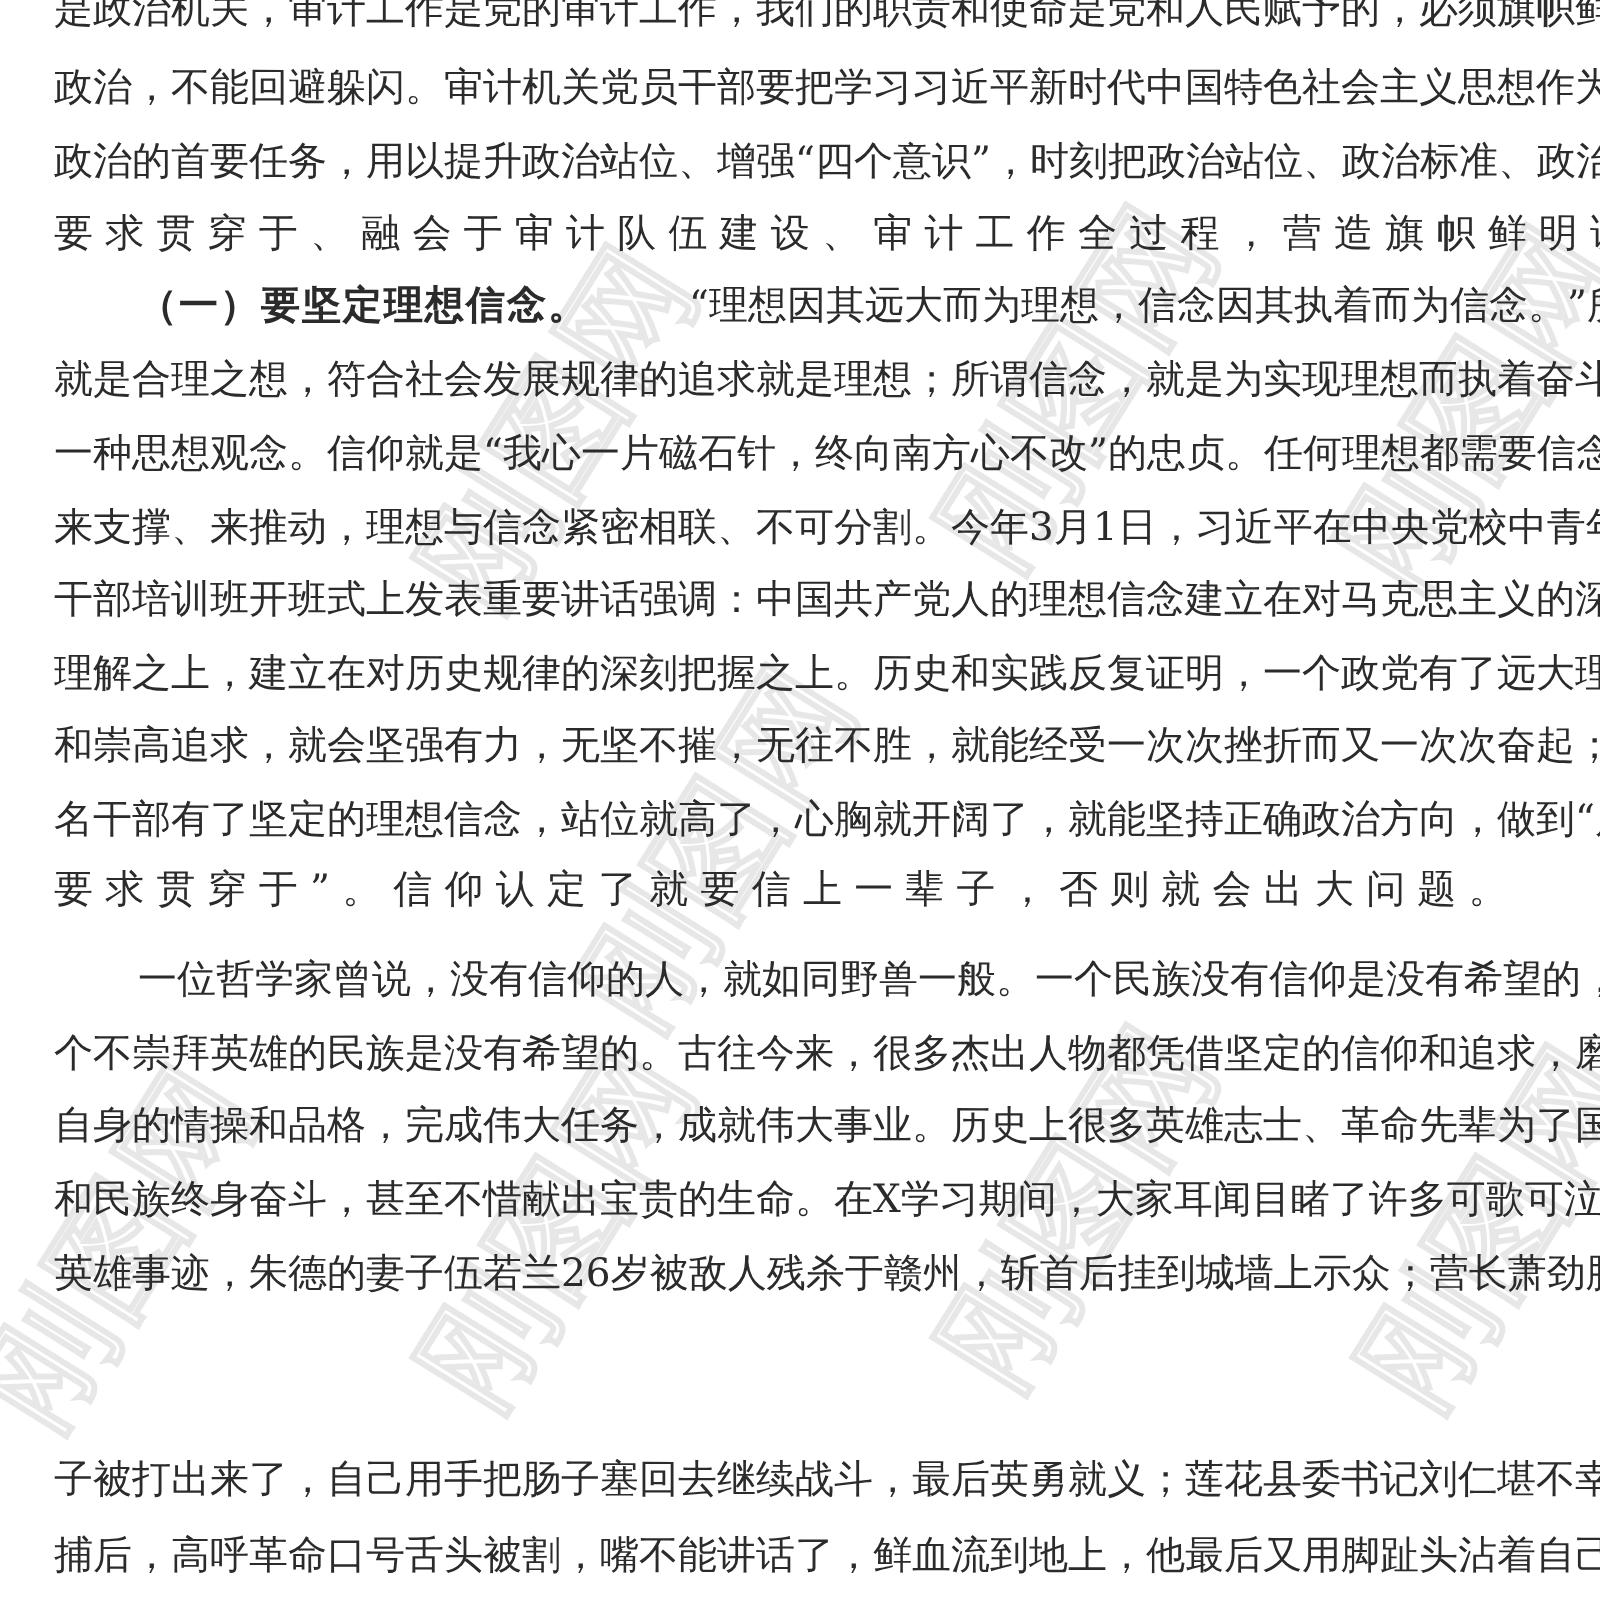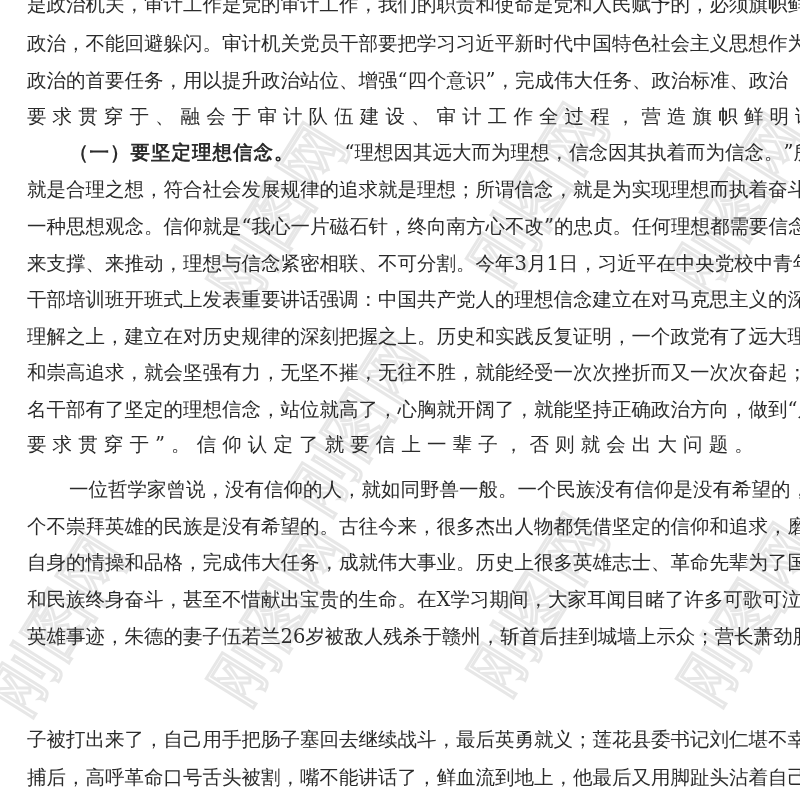--- a/index.html
+++ b/index.html
@@ -41,21 +41,21 @@
   <div class="watermark" style="left:640px;top:160px;">刚图网</div>
   <div class="watermark" style="left:260px;top:380px;">刚图网</div>
   <div class="watermark" style="left:180px;top:570px;">刚图网</div>
   <div class="watermark" style="left:440px;top:560px;">刚图网</div>
   <div class="watermark" style="left:650px;top:570px;">刚图网</div>
   <div class="watermark" style="left:-40px;top:580px;">刚图网</div>
 
   <div>
     <div class="line" style="top:-8px;">是政治机关，审计工作是党的审计工作，我们的职责和使命是党和人民赋予的，必须旗帜鲜明讲</div>
     <div class="line" style="top:31px;">政治，不能回避躲闪。审计机关党员干部要把学习习近平新时代中国特色社会主义思想作为讲</div>
-    <div class="line" style="top:68px;">政治的首要任务，用以提升政治站位、增强“四个意识”，完成伟大任务、政治标准、政治</div>
+    <div class="line" style="top:68px;">政治的首要任务，用以提升政治站位、增强“四个意识”，时刻把政治站位、政治标准、政治</div>
     <div class="line last" style="top:104px;">要求贯穿于、融会于审计队伍建设、审计工作全过程，营造旗帜鲜明讲政治的良好氛围。</div>
   </div>
 
   <div>
     <div class="line indent" style="top:140px;display:flex;justify-content:space-between;text-align-last:auto;">
       <span class="bold" style="letter-spacing:1px;">（一）要坚定理想信念。</span>
       <span style="flex:1;text-align:justify;text-align-last:justify;margin-left:2px;">“理想因其远大而为理想，信念因其执着而为信念。”所谓理想，</span>
     </div>
     <div class="line" style="top:177px;">就是合理之想，符合社会发展规律的追求就是理想；所谓信念，就是为实现理想而执着奋斗的</div>
     <div class="line" style="top:214px;">一种思想观念。信仰就是“我心一片磁石针，终向南方心不改”的忠贞。任何理想都需要信念</div>

